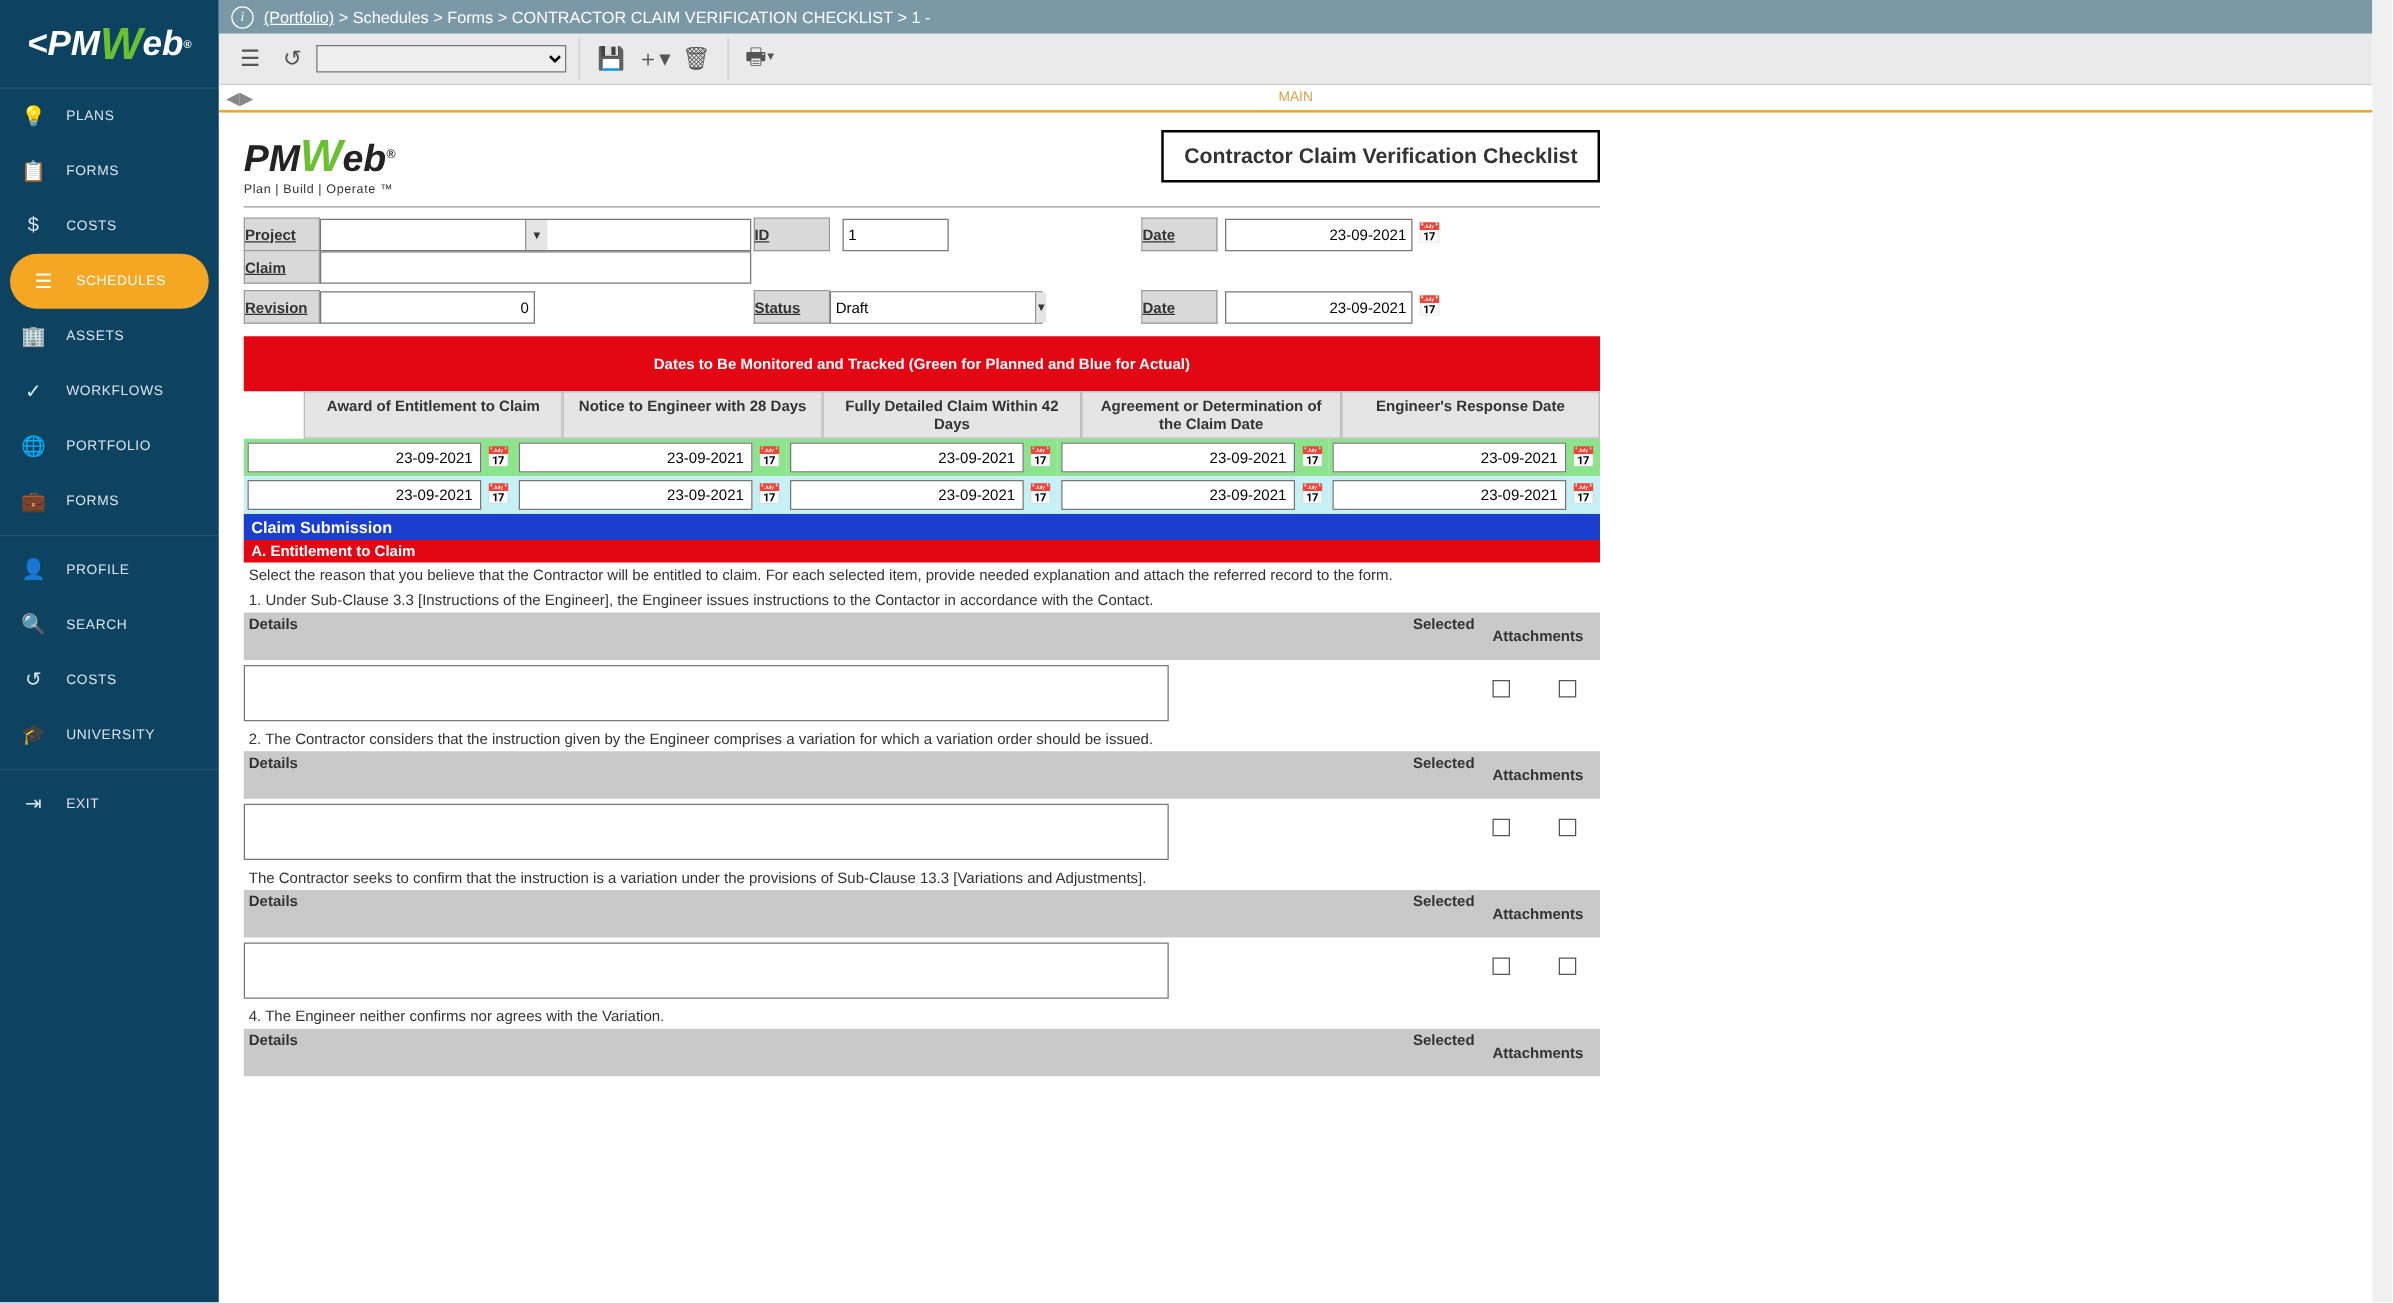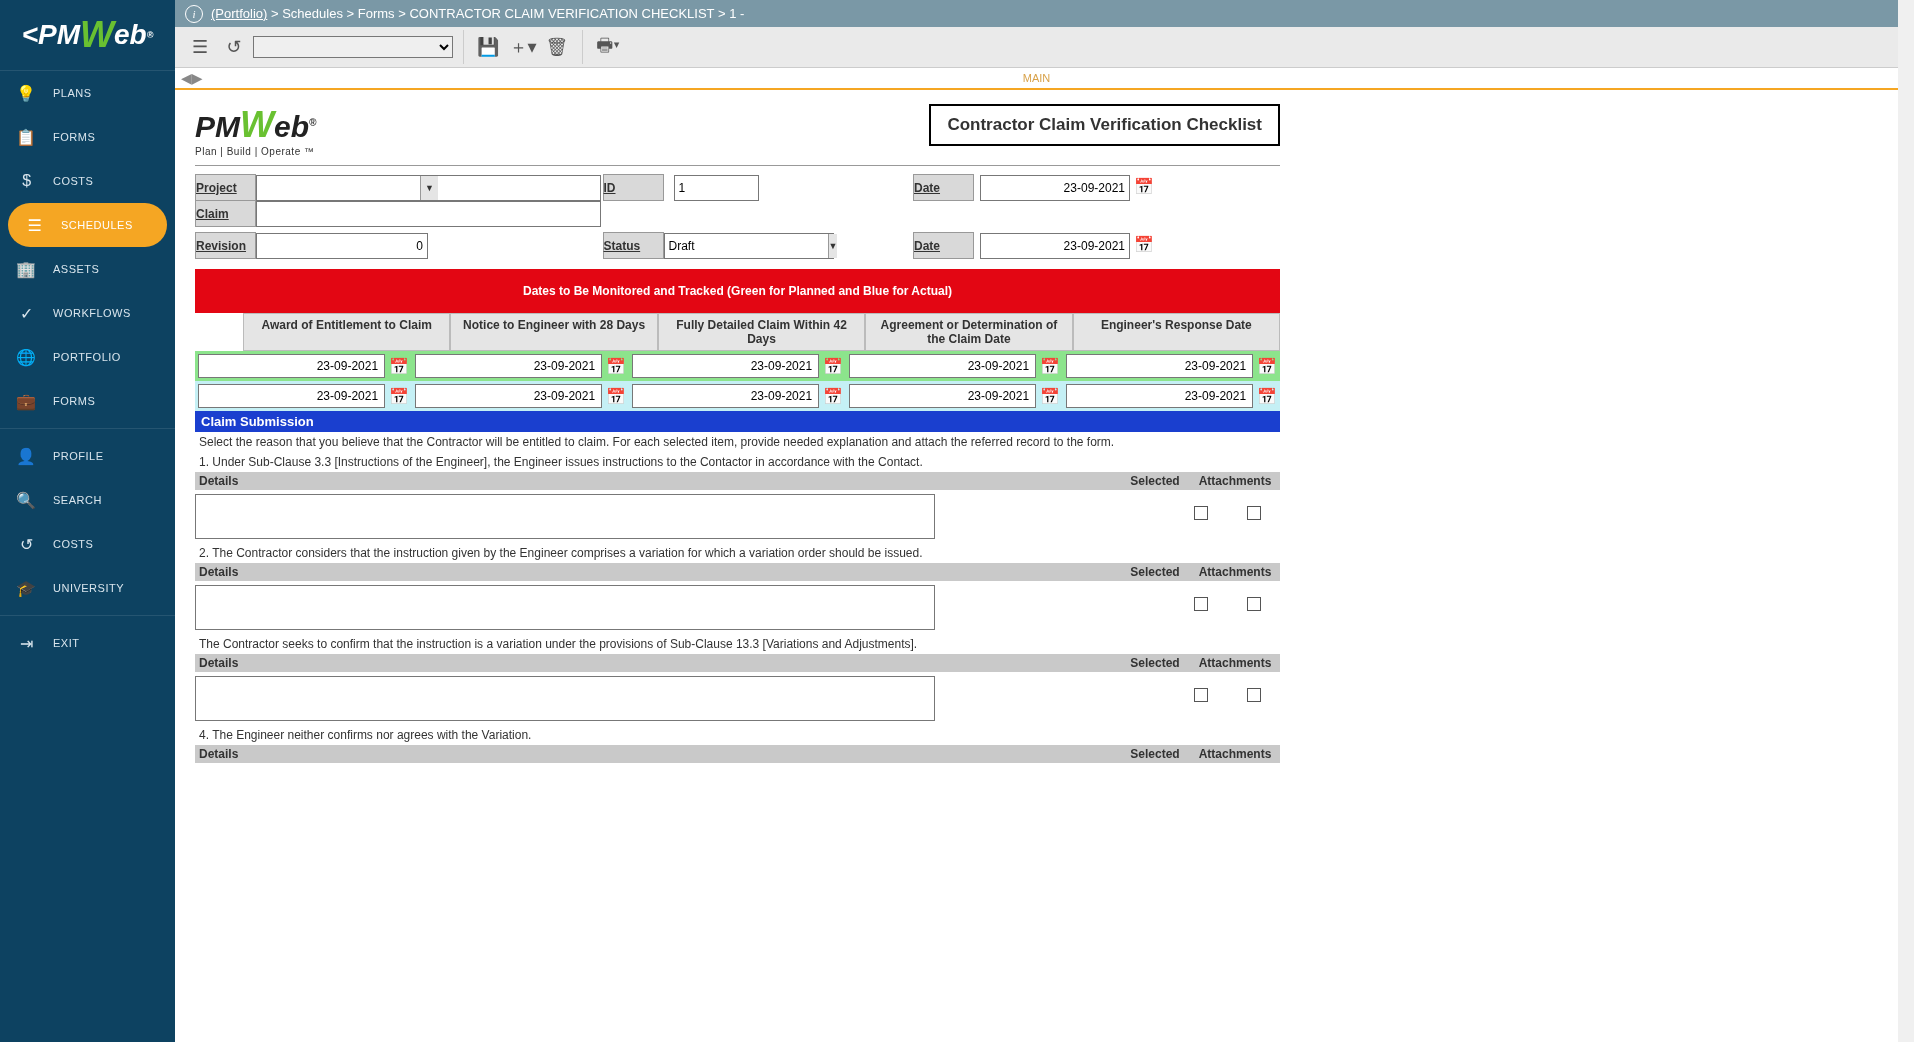--- a/index.html
+++ b/index.html
@@ -65,21 +65,21 @@
 .date-row.blue .dc { background:#c5f0f5; }
 .date-row .cal-icon.green { color:#4aa64a; }
 .date-row .cal-icon.blue { color:#5fb5d6; }
 .banner-blue { background:#1a3fcf; color:#fff; font-size:13px; font-weight:bold; padding:3px 6px; }
 .banner-red2 { background:#e30613; color:#fff; font-size:12px; font-weight:bold; padding:2px 6px; }
 .instr { font-size:12px; padding:3px 4px; color:#333; }
 .item-txt { font-size:12px; padding:3px 4px; }
 .dhdr { display:flex; background:#c9c9c9; font-size:12px; font-weight:bold; }
 .dhdr .d1 { flex:1; padding:2px 4px; }
 .dhdr .d2 { width:70px; text-align:center; padding:2px 4px; }
-.dhdr .d3 { width:90px; text-align:center; padding:2px 4px; }
+.dhdr .d3 { width:90px; padding:12px 4px; }
 .drow { display:flex; align-items:flex-start; padding:4px 0; }
 .drow textarea { width:740px; height:45px; border:1px solid #777; resize:none; }
 .drow .cwrap { flex:1; display:flex; justify-content:space-around; align-items:center; padding-top:12px; }
 .drow .cwrap .spacerL { width:200px; }
 .cb { width:14px; height:14px; border:1px solid #555; cursor:pointer; }
 
 .scroll-track { width:16px; background:#f0f0f0; }
 </style>
 </head>
 <body>
@@ -286,20 +286,21 @@
               <input value="23-09-2021" style="">
               <span class="cal-icon blue">📅</span>
             </div>
           <div class="dc">
               <input value="23-09-2021" style="">
               <span class="cal-icon blue">📅</span>
             </div>
         </div>
 
         <div class="banner-blue">Claim Submission</div>
+        <div class="banner-red2">A. Entitlement to Claim</div>
         <div class="instr">Select the reason that you believe that the Contractor will be entitled to claim. For each selected item, provide needed explanation and attach the referred record to the form.</div>
 
         <div class="item-txt">1. Under Sub-Clause 3.3 [Instructions of the Engineer], the Engineer issues instructions to the Contactor in accordance with the Contact.</div>
         <div class="dhdr">
           <div class="d1">Details</div>
           <div class="d2">Selected</div>
           <div class="d3">Attachments</div>
         </div>
         <div class="drow">
           <textarea style=""></textarea>

